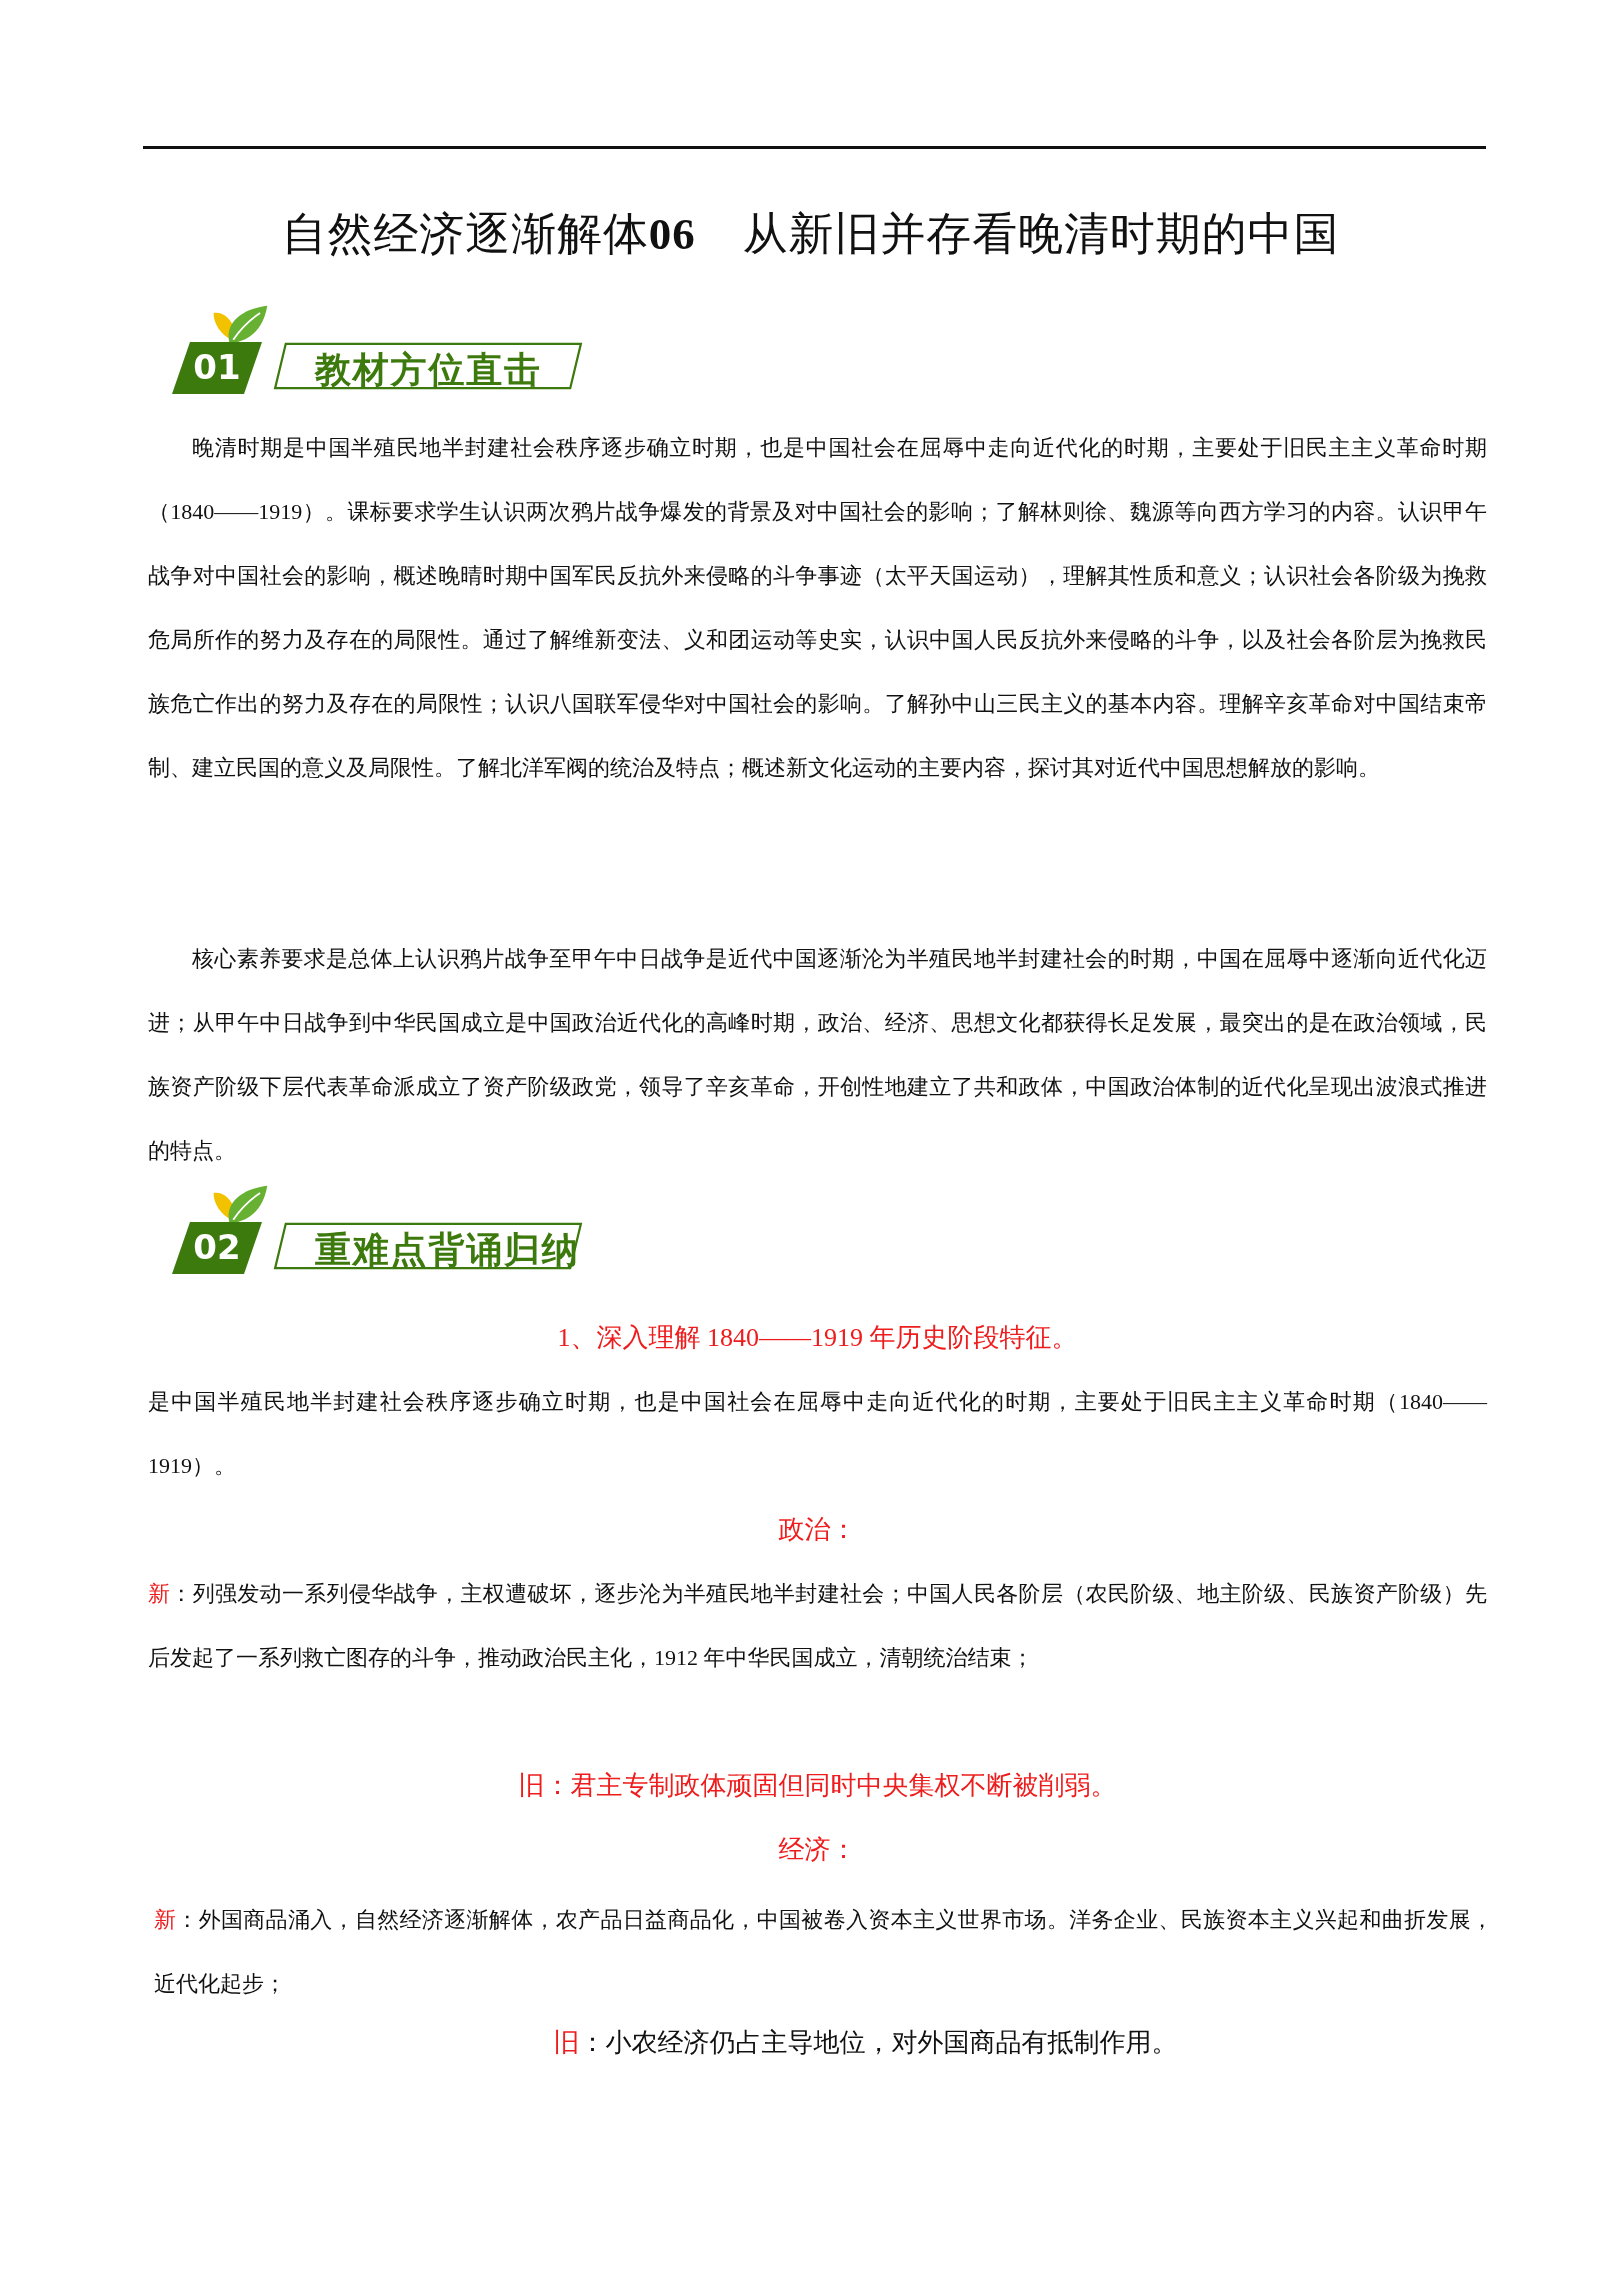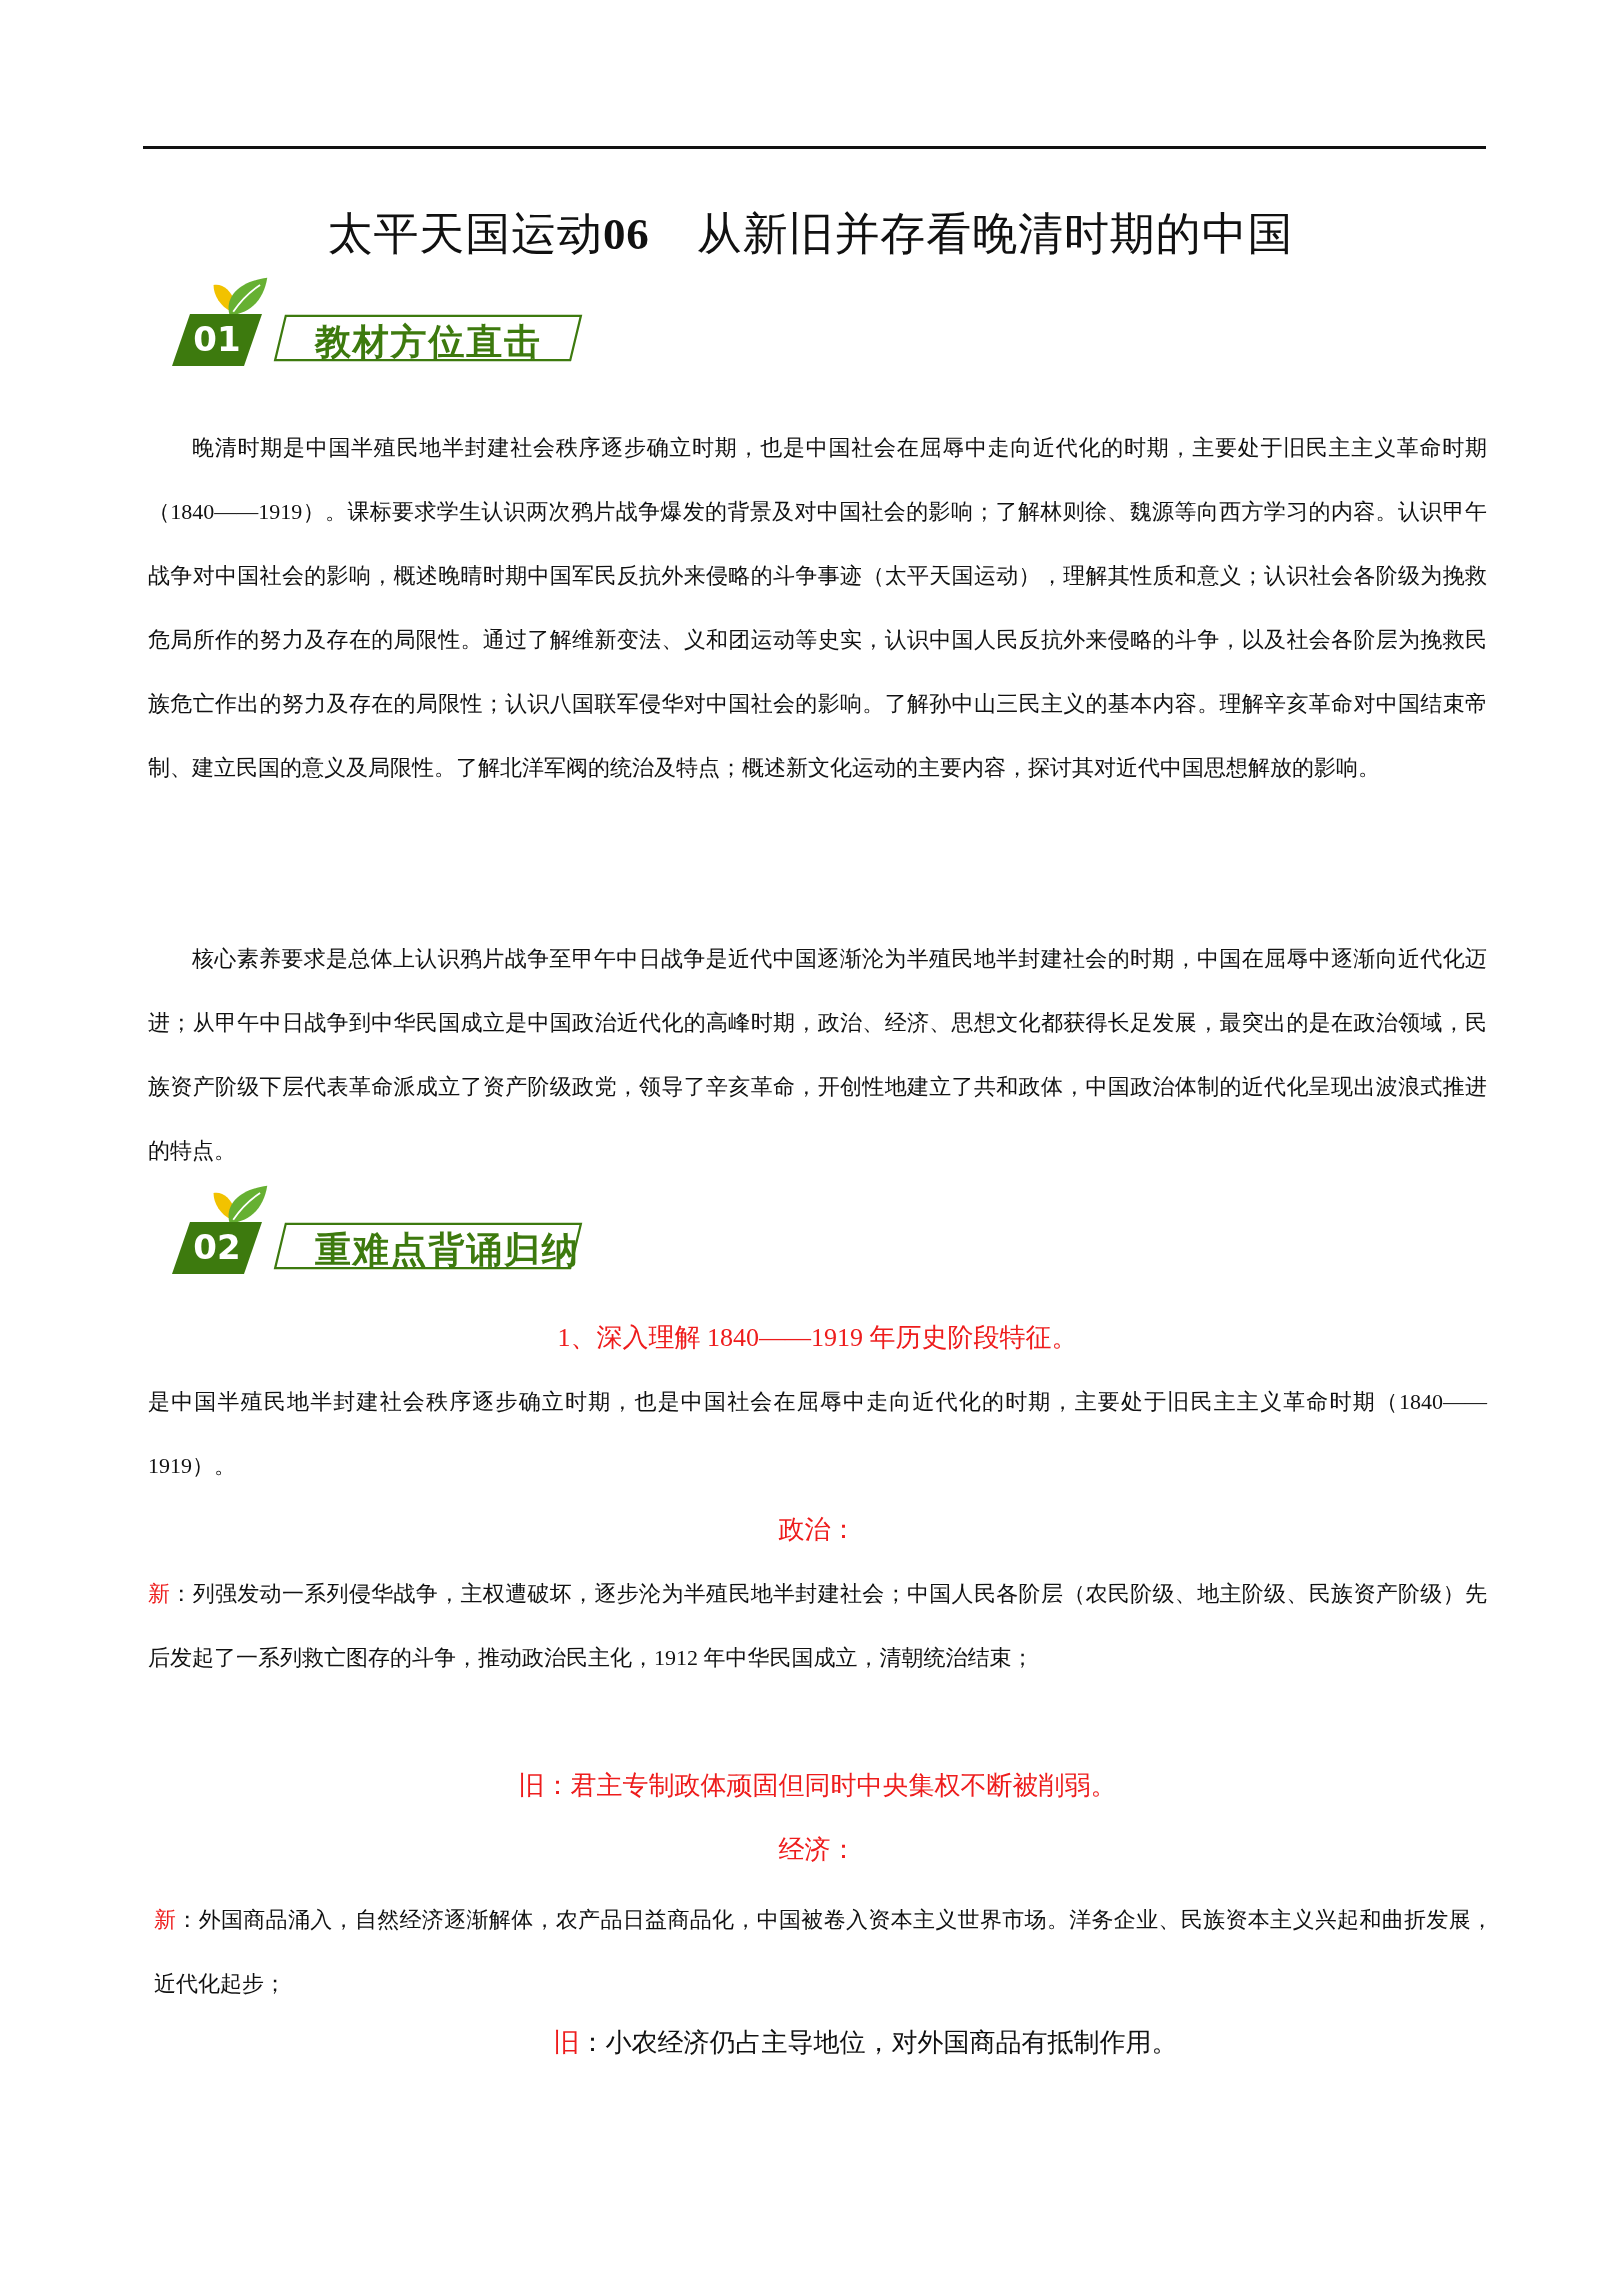--- a/index.html
+++ b/index.html
@@ -24,24 +24,24 @@
   .indent { text-indent: 2em; }
   .red { color: #ee1c1c; }
   .line { position: absolute; left: 148px; width: 1339px; font-size: 26px; line-height: 64px; text-align: center; }
 </style>
 </head>
 <body>
 
 <div class="top-rule"></div>
 
 <div class="title">
-  <span>太平天国运动</span><b>06</b><span style="display:inline-block;width:47px"></span><span>从新旧并存看晚清时期的中国</span>
+  <span>自然经济逐渐解体</span><b>06</b><span style="display:inline-block;width:47px"></span><span>从新旧并存看晚清时期的中国</span>
 </div>
 
-<div class="sec-head" style="top:276px;">
+<div class="sec-head" style="top:304px;">
   <svg class="leaf" viewBox="0 0 70 48">
     <path d="M6 10 C16 8 26 16 30 30 L26 40 C14 34 6 22 6 10 Z" fill="#f2c200"></path>
     <path d="M24 44 C18 24 34 6 66 2 C62 26 48 42 24 44 Z" fill="#66b032"></path>
     <path d="M28 40 C36 28 46 18 58 10" stroke="#fff" stroke-width="2" fill="none"></path>
   </svg>
   <div class="num-box">
       <span>01</span>
     </div>
   <div class="label-box">
     <svg width="312" height="48" viewBox="0 0 348 54">

